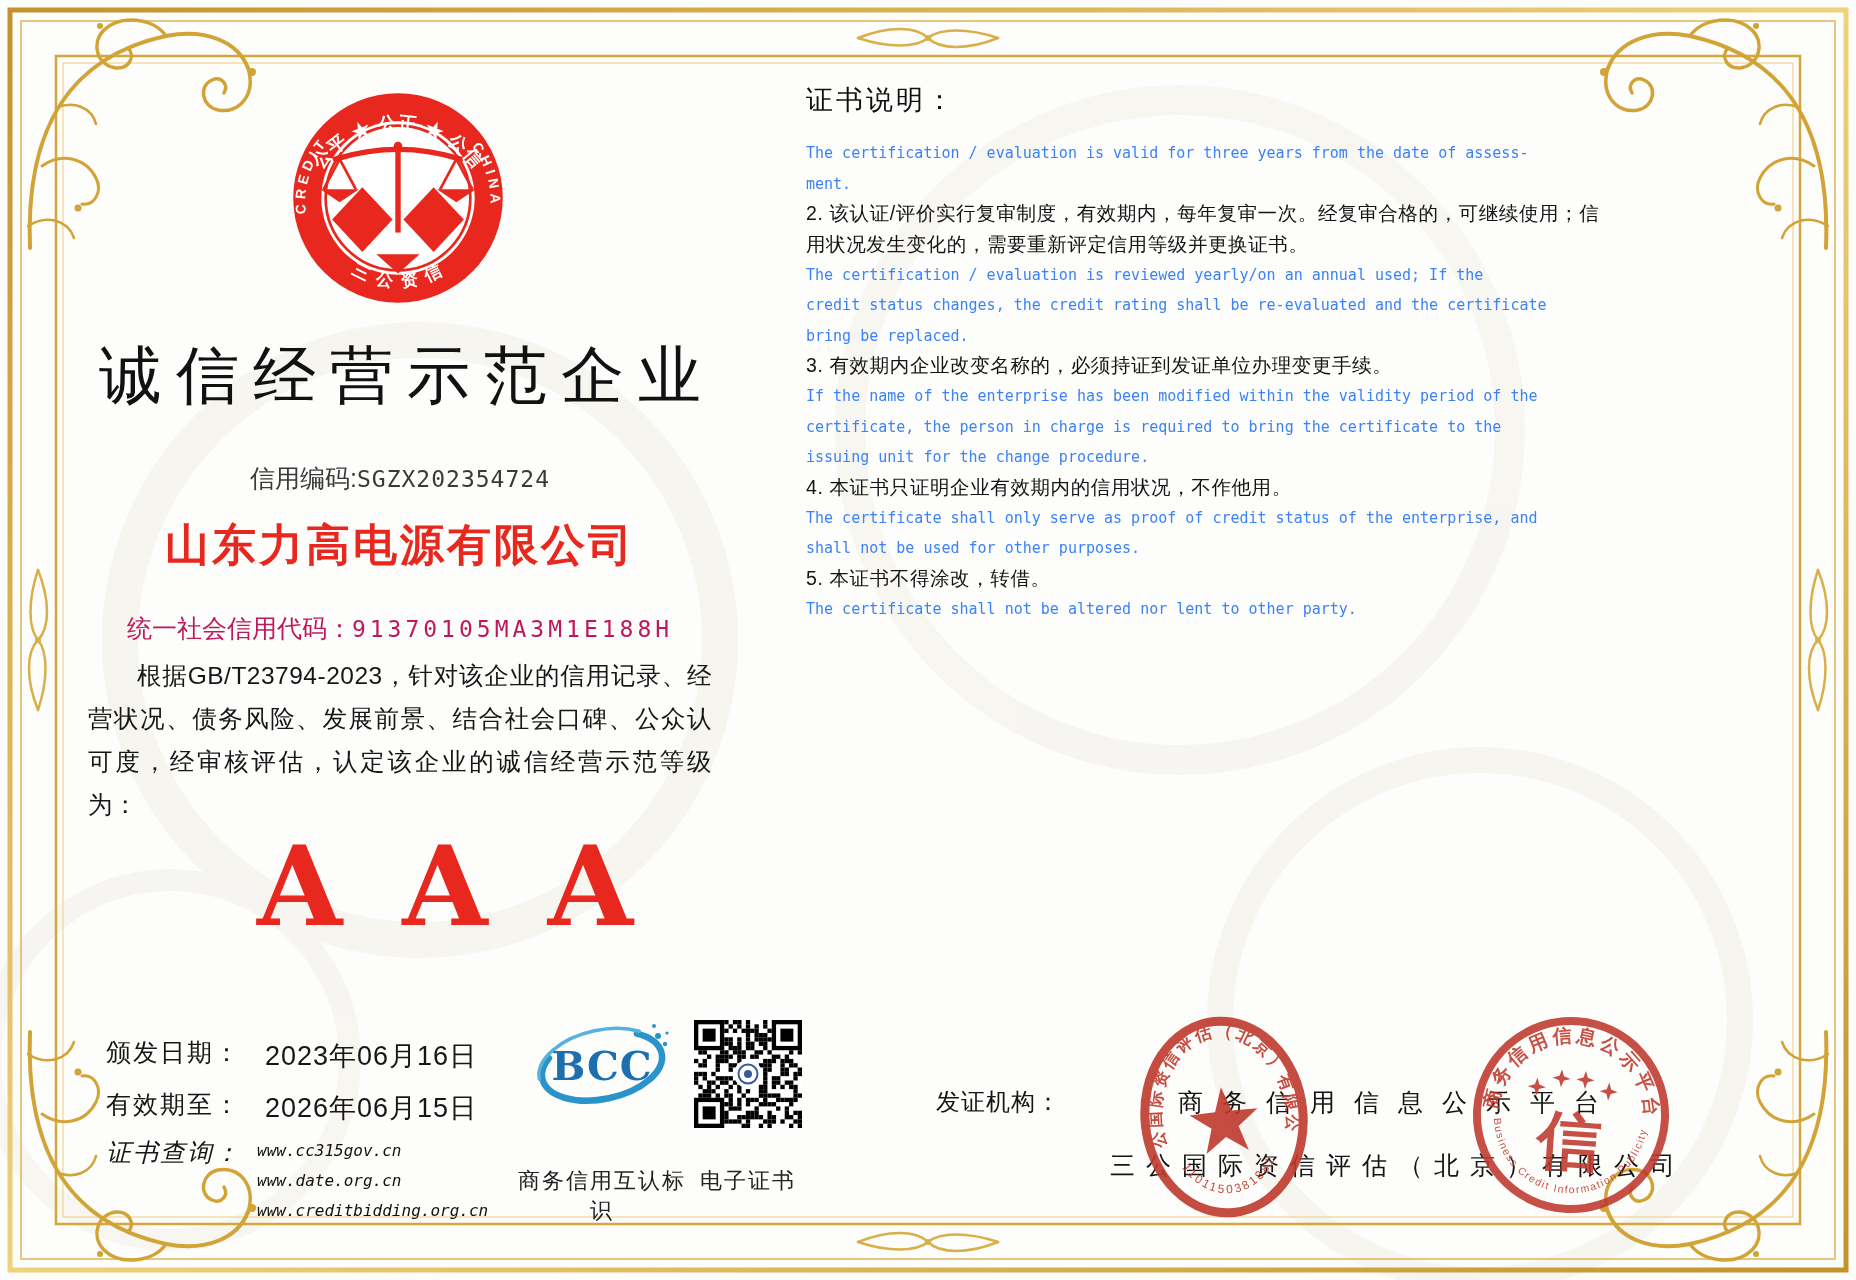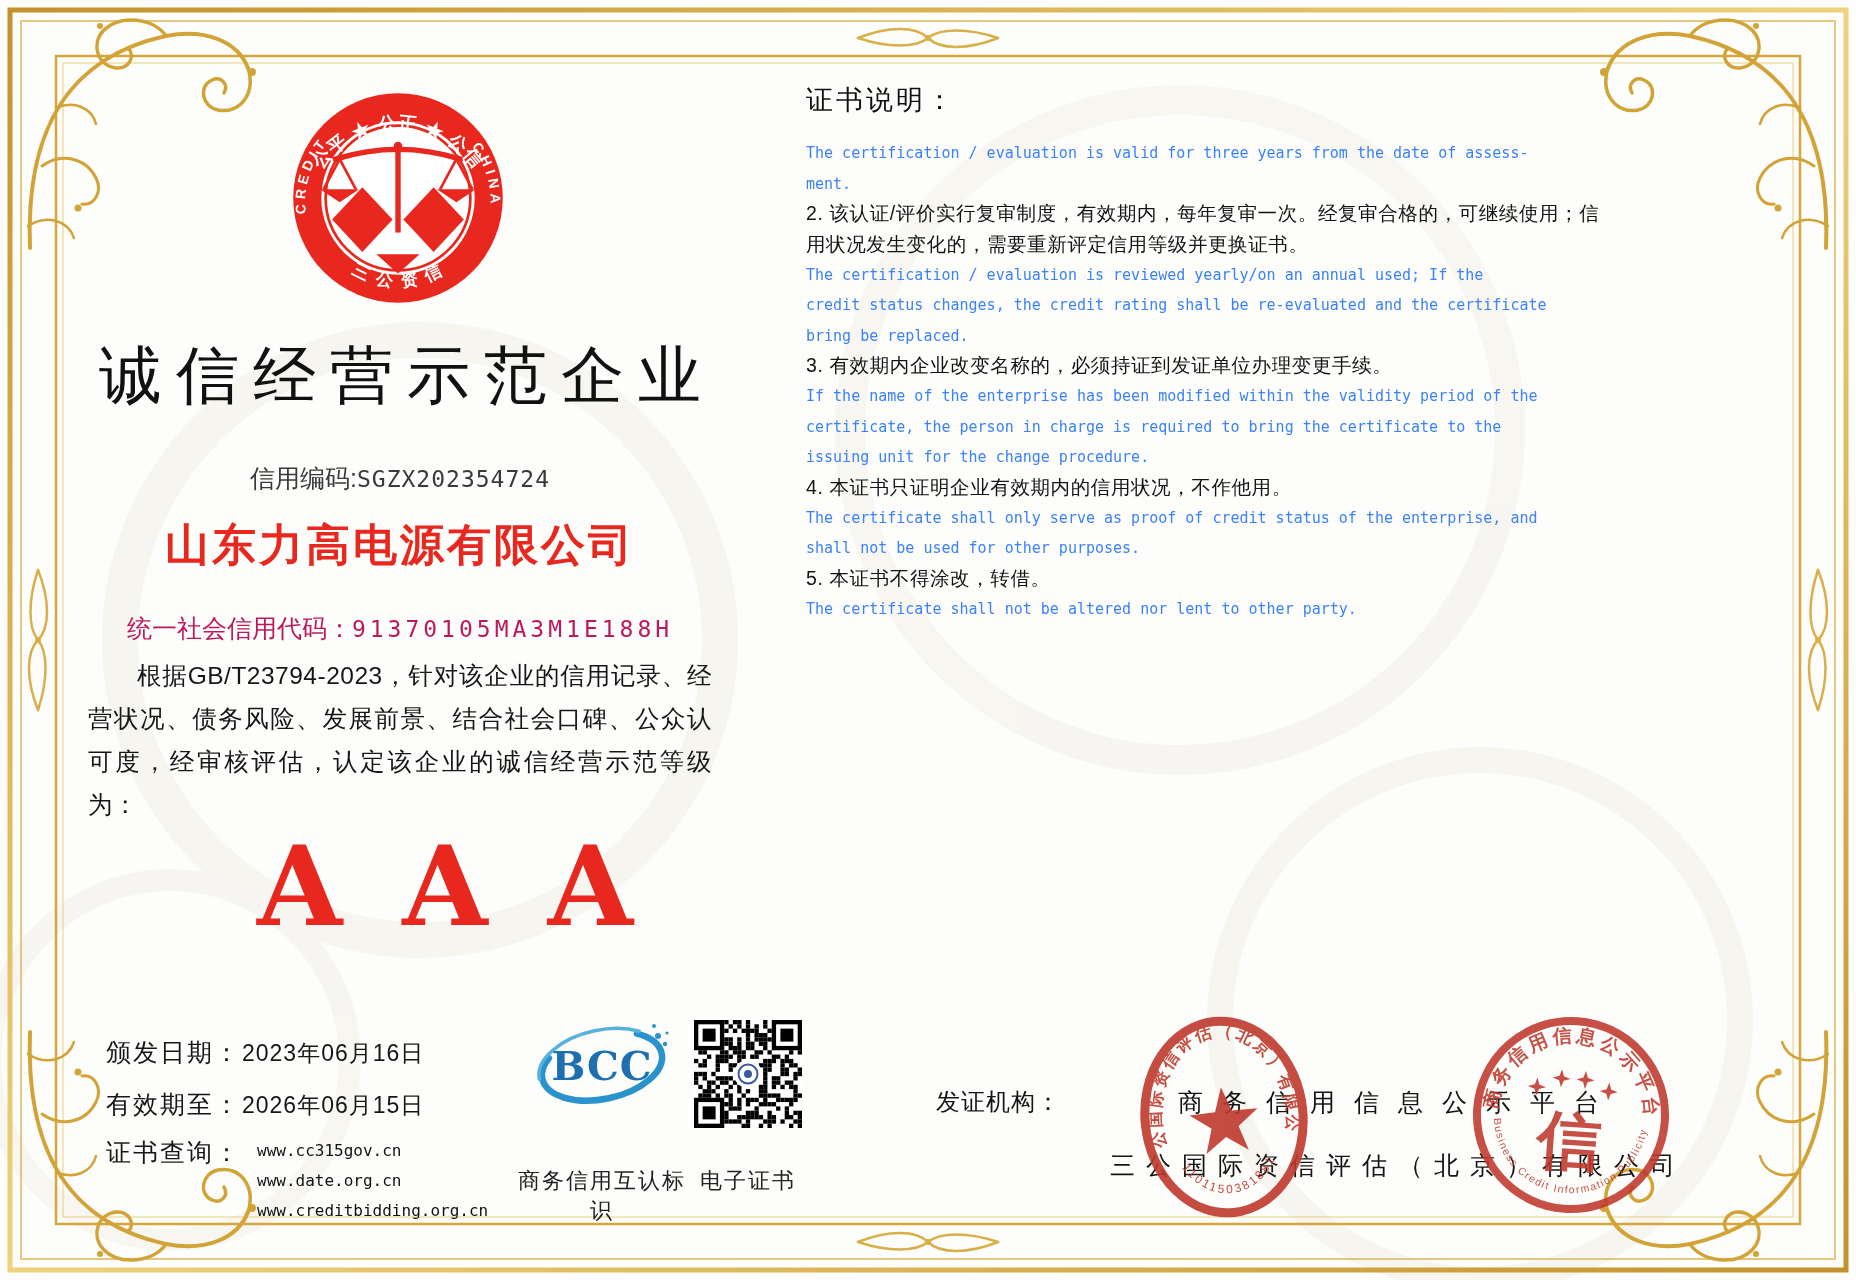--- a/index.html
+++ b/index.html
@@ -22,22 +22,22 @@
          color:#e8271e;letter-spacing:3px;white-space:nowrap;}
   .uscc{left:58px;top:612px;width:684px;text-align:center;font-size:25px;color:#be185d;}
   .uscc .code{font-family:"DejaVu Sans Mono",monospace;font-size:23px;letter-spacing:4px;}
   .para{left:88px;top:654px;width:624px;font-size:24.5px;line-height:43px;text-align:justify;
          text-indent:2em;color:#161616;letter-spacing:0.5px;margin:0;}
   .rating{left:95px;top:832px;width:700px;text-align:center;color:#e8271e;
          font-family:"DejaVu Serif",serif;font-weight:bold;font-size:110px;line-height:1;
          letter-spacing:60px;text-indent:60px;white-space:nowrap;}
   .meta-row{position:absolute;left:106px;display:flex;align-items:flex-start;
          font-size:25px;color:#161616;letter-spacing:2px;}
-  .meta-row .val{margin-left:1px;font-size:23px;letter-spacing:1px;padding-top:2px;}
-  .row-issue{top:1036px;} .row-valid{top:1088px;} .row-query{top:1136px;}
+  .meta-row .val{margin-left:24px;font-size:27px;letter-spacing:1px;padding-top:2px;}
+  .row-issue{top:1036px;} .row-valid{top:1088px;} .row-query{top:1136px;font-style:italic;}
   .urls{margin-left:16px;}
   .url{font-family:"DejaVu Sans Mono",monospace;font-size:16px;line-height:30px;
          color:#111;letter-spacing:0;}
   .bcc-logo{left:526px;top:1014px;width:152px;height:112px;}
   .bcc-label{left:508px;top:1166px;width:188px;text-align:center;font-size:22px;color:#222;letter-spacing:2px;}
   .qr{left:694px;top:1020px;width:108px;height:108px;}
   .qr-label{left:688px;top:1166px;width:120px;text-align:center;font-size:22px;color:#222;letter-spacing:2px;}
 
   
   .notes-title{left:806px;top:82px;font-size:27px;color:#101010;letter-spacing:3px;}

